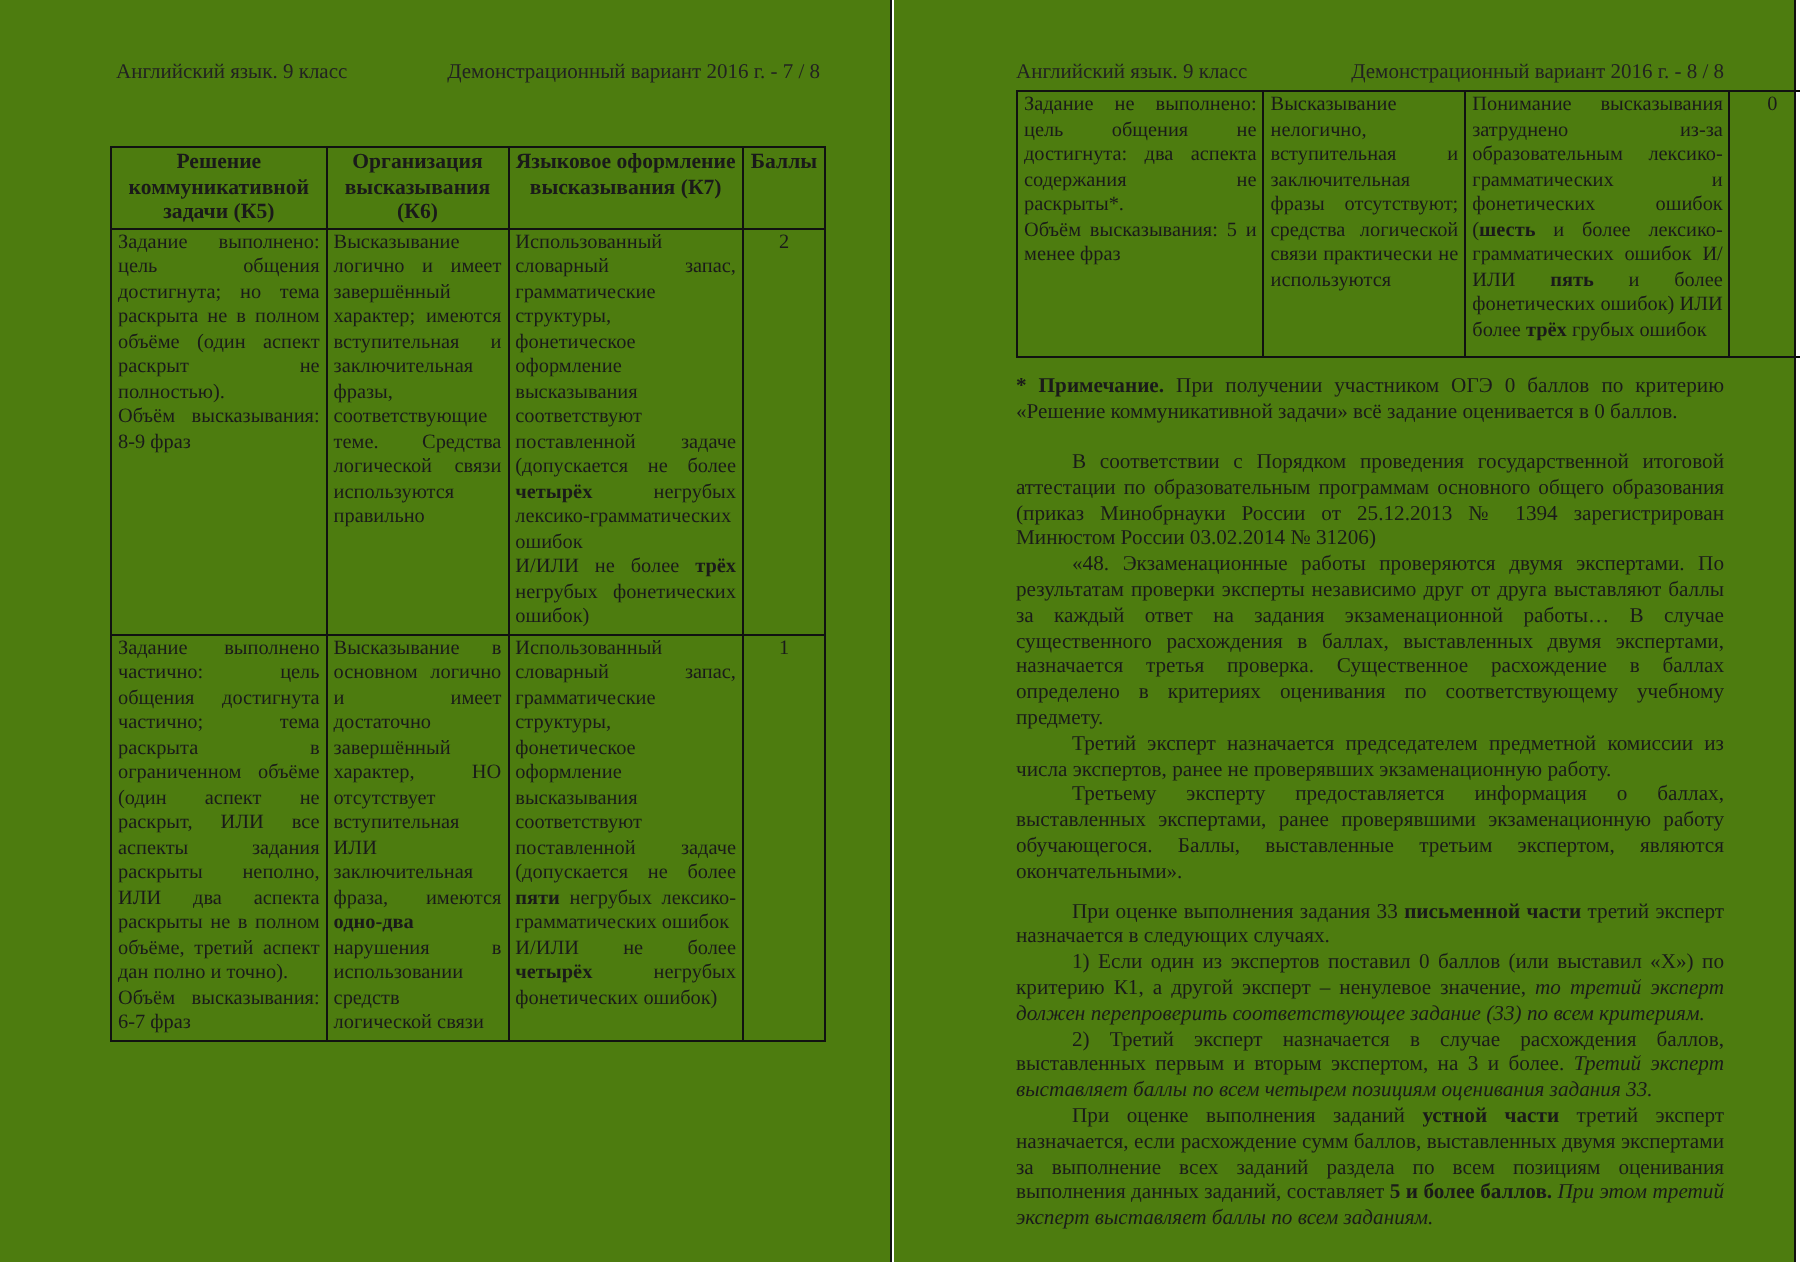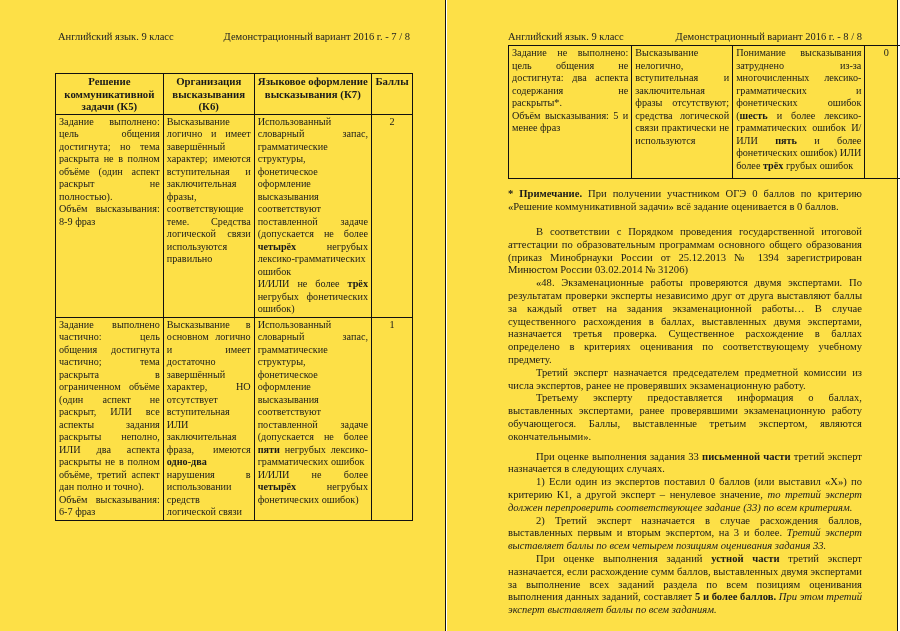--- a/index.html
+++ b/index.html
@@ -1,18 +1,18 @@
 <!DOCTYPE html>
 <html><head>
 <meta charset="utf-8">
 <style>
   html, body { margin:0; padding:0; background:#ffffff; }
   body { width:900px; height:631px; position:relative; overflow:hidden;
          font-family:"Liberation Serif", "DejaVu Serif", serif; color:#1a1a1a; }
-  .page { position:absolute; top:0; height:631px; background:#fde047; }
+  .page { position:absolute; top:0; height:631px; background:#4d7c0f; }
   #page-left { left:0; width:445px; border-right:1.5px solid #111; }
   #page-right { left:447px; width:450px; border-right:1.5px solid #111; }
 
   .run-header { position:absolute; top:31px; font-size:10.5px; color:#222; }
   .run-header .l { position:absolute; left:0; white-space:nowrap; }
   .run-header .r { position:absolute; right:0; white-space:nowrap; }
   #page-left .run-header { left:58px; width:352px; }
   #page-right .run-header { left:61px; width:354px; }
 
   .task-title { position:absolute; left:84px; top:44px; width:330px; font-size:11.5px; font-weight:bold;
@@ -94,21 +94,21 @@
   </div>
 
   <table class="crit" id="table-right">
     <tbody>
         <tr class="rrow">
       <td class="j c1">
         <div>Задание не выполнено: цель общения не достигнута: два аспекта содержания не раскрыты*.</div>
         <div>Объём высказывания: 5 и менее фраз</div>
       </td>
       <td class="j c2">Высказывание нелогично, вступительная и заключительная фразы отсутствуют; средства логической связи практически не используются</td>
-      <td class="j c3"><span>Понимание высказывания затруднено из-за многочисленных лексико-грамматических и фонетических ошибок (</span><b class="in">шесть</b><span> и более лексико-грамматических ошибок И/ИЛИ </span><b class="in">пять</b><span> и более фонетических ошибок) ИЛИ более </span><b class="in">трёх</b><span> грубых ошибок</span></td>
+      <td class="j c3"><span>Понимание высказывания затруднено из-за образовательным лексико-грамматических и фонетических ошибок (</span><b class="in">шесть</b><span> и более лексико-грамматических ошибок И/ИЛИ </span><b class="in">пять</b><span> и более фонетических ошибок) ИЛИ более </span><b class="in">трёх</b><span> грубых ошибок</span></td>
       <td class="pts c4">0</td>
     </tr>
   </tbody>
     </table>
 
   <div class="body-text note">
     <p><b>* Примечание.</b><span> При получении участником ОГЭ 0 баллов по критерию «Решение коммуникативной задачи» всё задание оценивается в 0 баллов.</span></p>
   </div>
 
   <div class="body-text main">

